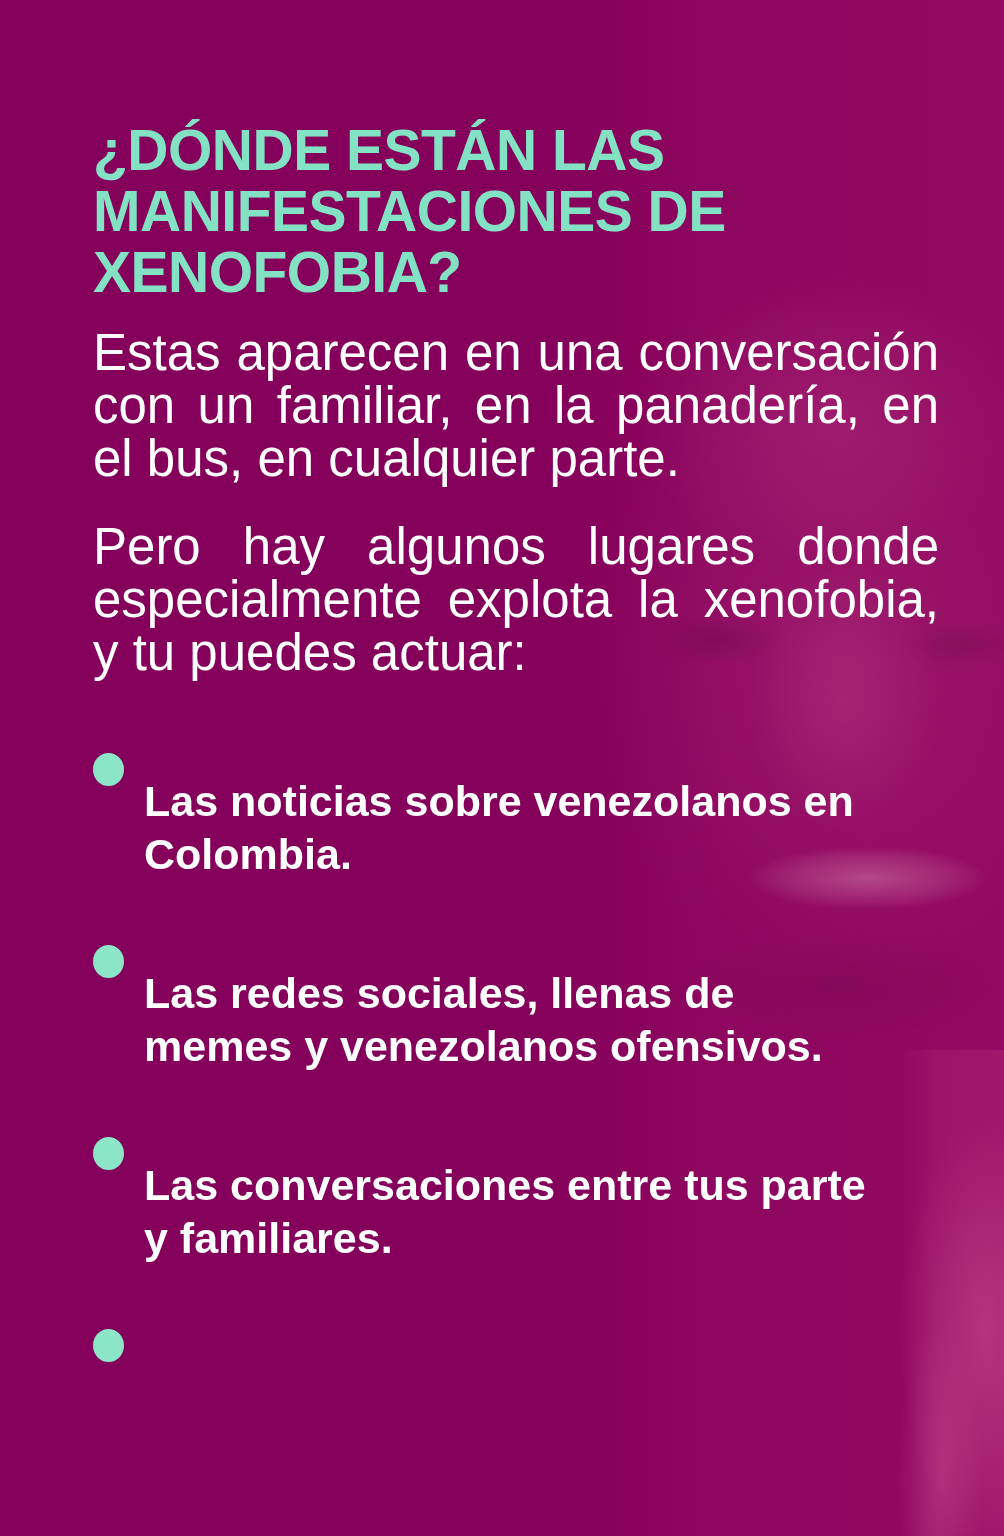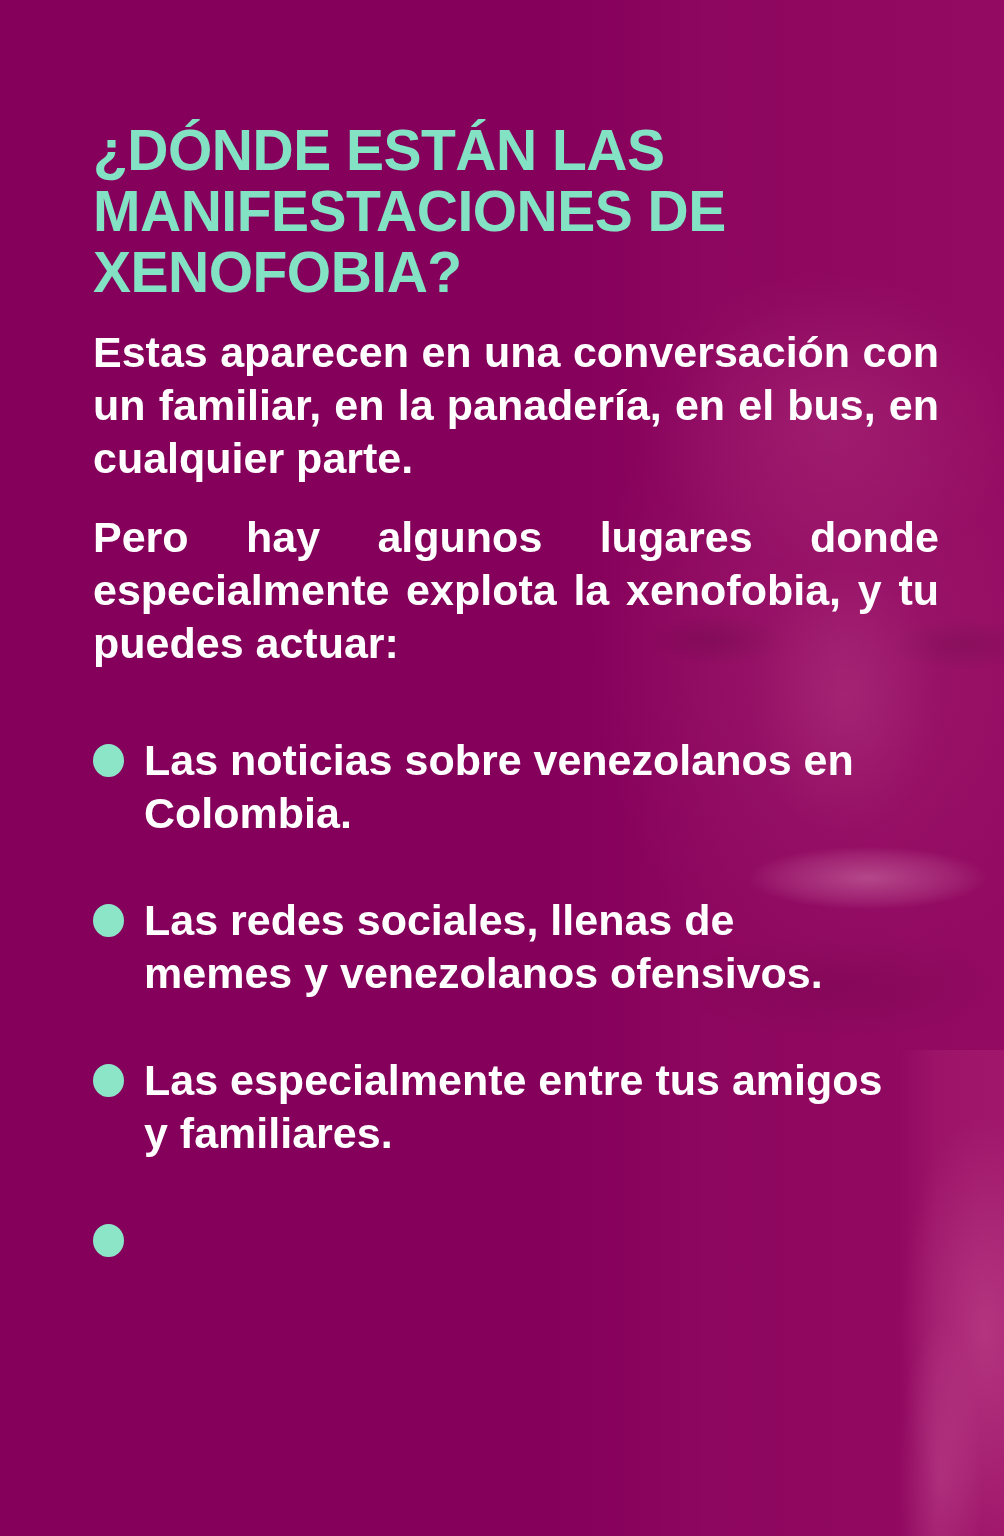--- a/index.html
+++ b/index.html
@@ -64,27 +64,27 @@
     color: #84E2C4;
     font-size: 57px;
     font-weight: 700;
     line-height: 61px;
     letter-spacing: -0.5px;
     white-space: pre-line;
   }
 
   .para {
     color: #FFFFFF;
-    font-size: 43px;
-    font-weight: 700;
+    font-size: 51px;
+    font-weight: 400;
     line-height: 53px;
     text-align: justify;
   }
   .para-1 { margin-top: 23px; }
-  .para-2 { margin-top: 26px; }
+  .para-2 { margin-top: 35px; }
 
   .bullet-list {
     list-style: none;
     margin-top: 64px;
   }
   .bullet-item {
     display: flex;
     align-items: flex-start;
     margin-bottom: 54px;
   }
@@ -96,20 +96,21 @@
     background: #8CE5C7;
     margin-top: 10px;
     margin-right: 20px;
   }
   .bullet-text {
     color: #FFFFFF;
     font-size: 43px;
     font-weight: 700;
     line-height: 53px;
     max-width: 740px;
+    margin-top: 32px;
   }
 </style>
 </head>
 <body>
 
 <div class="poster">
 
   <div class="photo-overlay"></div>
   <div class="photo-lower-band"></div>
 
@@ -127,21 +128,21 @@
       <li class="bullet-item">
         <span class="bullet-dot"></span>
         <span class="bullet-text">Las noticias sobre venezolanos en Colombia.</span>
       </li>
       <li class="bullet-item">
         <span class="bullet-dot"></span>
         <span class="bullet-text">Las redes sociales, llenas de memes y venezolanos ofensivos.</span>
       </li>
       <li class="bullet-item">
         <span class="bullet-dot"></span>
-        <span class="bullet-text">Las especialmente entre tus amigos y familiares.</span>
+        <span class="bullet-text">Las conversaciones entre tus parte y familiares.</span>
       </li>
       <li class="bullet-item">
         <span class="bullet-dot"></span>
       </li>
     </ul>
 
   </div>
 </div>
 
 </body></html>

